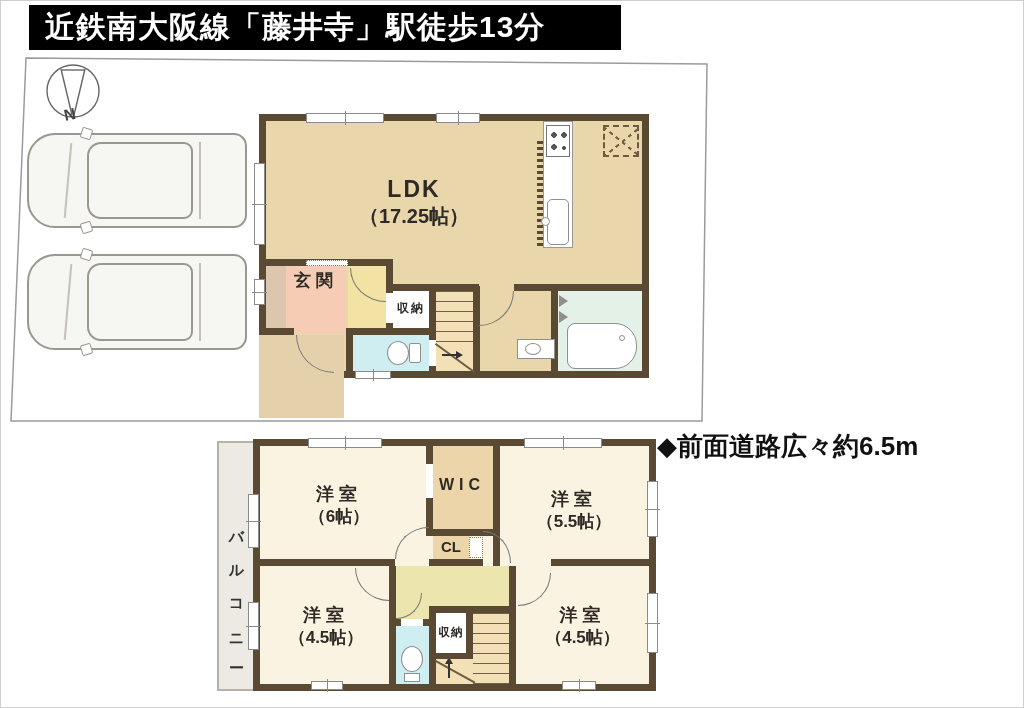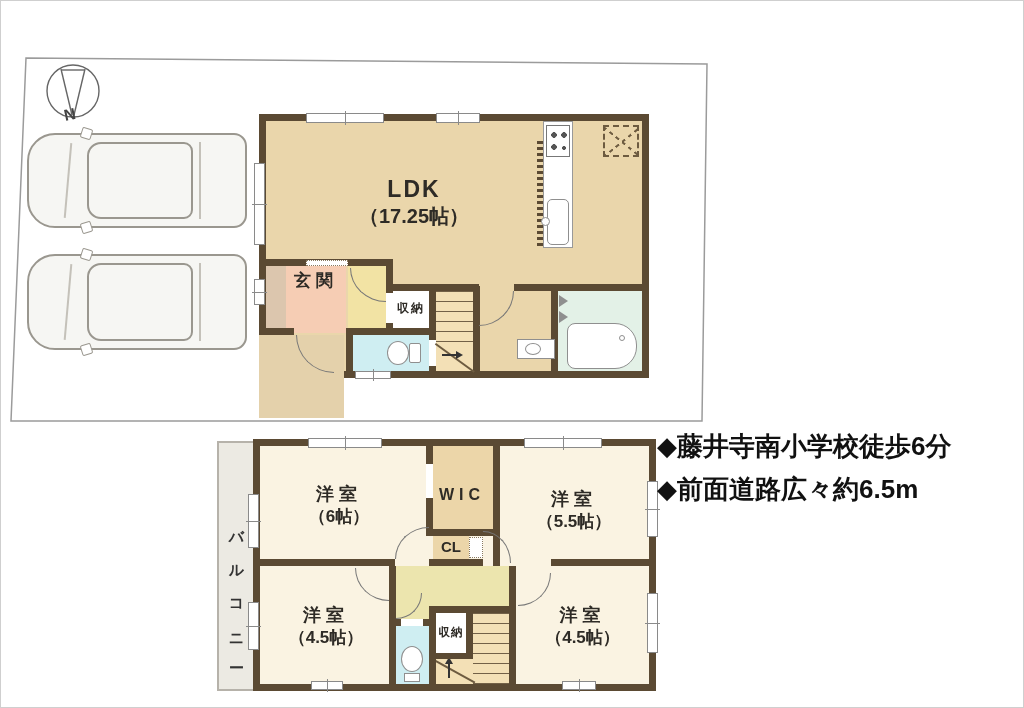--- a/index.html
+++ b/index.html
@@ -211,21 +211,21 @@
   <div class="win win-v" style="left:247px;top:601px;width:11px;height:48px;"></div>
   <div class="win win-v" style="left:646px;top:480px;width:11px;height:56px;"></div>
   <div class="win win-v" style="left:646px;top:592px;width:11px;height:60px;"></div>
   <div class="win win-h" style="left:310px;top:680px;width:32px;height:9px;"></div>
   <div class="win win-h" style="left:561px;top:680px;width:34px;height:9px;"></div>
 
   <div class="lbl" style="left:262px;top:476px;width:152px;height:56px;">
     <span style="font-size:18px;letter-spacing:5px;">洋室</span>
     <span style="font-size:17px;">（6帖）</span>
   </div>
-  <div class="lbl" style="left:430px;top:482px;width:62px;height:24px;">
+  <div class="lbl" style="left:430px;top:472px;width:62px;height:24px;">
     <span style="font-size:16px;letter-spacing:5px;">WIC</span>
   </div>
   <div class="lbl" style="left:500px;top:480px;width:146px;height:58px;">
     <span style="font-size:18px;letter-spacing:5px;">洋室</span>
     <span style="font-size:17px;">（5.5帖）</span>
   </div>
   <div class="lbl" style="left:432px;top:536px;width:36px;height:21px;">
     <span style="font-size:15px;">CL</span>
   </div>
   <div class="lbl" style="left:262px;top:596px;width:126px;height:58px;">
@@ -234,19 +234,21 @@
   </div>
   <div class="lbl" style="left:515px;top:596px;width:133px;height:58px;">
     <span style="font-size:18px;letter-spacing:5px;">洋室</span>
     <span style="font-size:17px;">（4.5帖）</span>
   </div>
   <div class="lbl" style="left:430px;top:622px;width:40px;height:18px;">
     <span style="font-size:11.5px;letter-spacing:1px;">収納</span>
   </div>
 
   <div class="features">
-    <div class="feature">◆藤井寺南小学校徒歩6分</div>
     <div class="feature">◆前面道路広々約6.5m</div>
   </div>
 
 
+  <div class="banner">
+    <span>近鉄南大阪線「藤井寺」駅徒歩13分</span>
+  </div>
 
 </div>
 
 </body></html>

